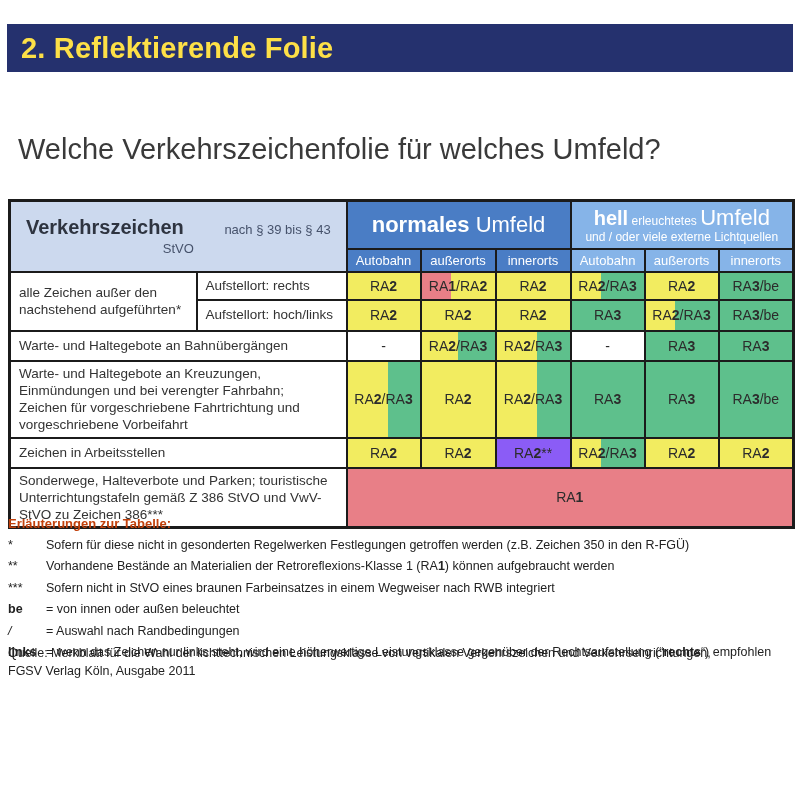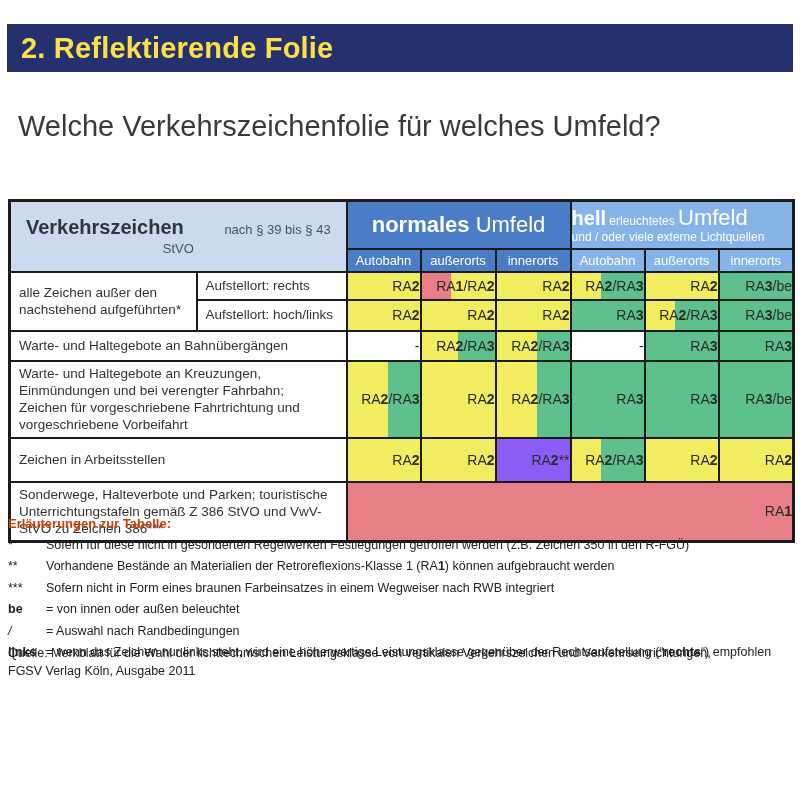--- a/index.html
+++ b/index.html
@@ -6,52 +6,52 @@
   html,body { width:800px; height:800px; background:#ffffff;
               font-family:"Liberation Sans", sans-serif; color:#333; }
   #page { position:relative; width:800px; height:800px; overflow:hidden; background:#fff; }
 
   
   .title-bar { position:absolute; left:7px; top:24px; width:786px; height:48px;
                background:#25316e; display:flex; align-items:center; padding-left:14px; }
   .title-bar h1 { color:#fde047; font-size:29px; font-weight:bold; letter-spacing:.2px; }
 
   
-  .question { position:absolute; left:18px; top:110px; width:760px;
+  .question { position:absolute; left:18px; top:133px; width:760px;
               font-size:29px; color:#3a3a3a; }
 
   
   .tbl-wrap { position:absolute; left:8px; top:199px; width:784px; }
   table { border-collapse:collapse; table-layout:fixed; width:784px;
           border:3px solid #1b1b1b; }
   td { border:2px solid #1b1b1b; vertical-align:middle; overflow:hidden; }
   tr.rh1 { height:48px; } tr.rh2 { height:23px; }
   tr.r1 { height:28px; } tr.r2 { height:31px; } tr.r3 { height:30px; }
-  tr.r4 { height:62px; } tr.r5 { height:44px; } tr.r6 { height:55px; }
+  tr.r4 { height:62px; } tr.r5 { height:30px; } tr.r6 { height:55px; }
 
   td.corner { background:#ccd9ee; text-align:center; color:#2e3440; }
   td.corner .big { font-weight:bold; font-size:20px; }
   td.corner .small { font-size:13px; color:#46526b;margin-left:37px; }
 
   td.grp-normal { background:#4a7dc5; text-align:center; color:#fff; }
   td.grp-normal .b { font-weight:bold; font-size:22px; }
   td.grp-normal .n { font-size:22px; }
-  td.grp-hell { background:#86b4e8; color:#fff; line-height:1.1; }
+  td.grp-hell { background:#86b4e8; text-align:center; color:#fff; line-height:1.1; }
   td.grp-hell .b { font-weight:bold; font-size:20px; }
   td.grp-hell .s { font-size:12px; }
   td.grp-hell .big { font-size:22px; }
   td.grp-hell .l2 { font-size:12px; display:block; margin-top:1px; }
 
   td.colhead { text-align:center; color:#fff; font-size:13px; }
   td.colhead.cn { background:#4a7dc5; }
   td.colhead.ch { background:#86b4e8; }
 
   td.rowlabel { background:#fff; font-size:13.5px; color:#333;
                 padding:3px 12px 3px 8px; line-height:1.28; }
-  td.val { text-align:right; font-size:14px; color:#2c2c2c; }
+  td.val { text-align:center; font-size:14px; color:#2c2c2c; }
   td.val b { font-weight:bold; }
 
   
   .notes { position:absolute; left:8px; top:516px; width:784px; font-size:12.5px; color:#222; }
   .notes h2 { font-size:13px; font-weight:bold; margin-bottom:6px; color:#c2410c; }
   .note-row { display:grid; grid-template-columns:38px 1fr; margin-bottom:4.5px; line-height:1.35; }
   .note-row .marker { font-weight:normal; }
   .note-row .marker.bold { font-weight:bold; }
   .note-row .marker.italic { font-style:italic; }
   .seg-b { font-weight:bold; }
@@ -163,21 +163,21 @@
         <div class="note-row">
           <span class="marker">*</span>
           <span><span>Sofern für diese nicht in gesonderten Regelwerken Festlegungen getroffen werden (z.B. Zeichen 350 in den R-FGÜ)</span></span>
         </div>
         <div class="note-row">
           <span class="marker">**</span>
           <span><span>Vorhandene Bestände an Materialien der Retroreflexions-Klasse 1 (RA</span><span class="seg-b">1</span><span>) können aufgebraucht werden</span></span>
         </div>
         <div class="note-row">
           <span class="marker">***</span>
-          <span><span>Sofern nicht in Form eines braunen Farbeinsatzes in einem Wegweiser nach RWB integriert</span></span>
+          <span><span>Sofern nicht in StVO eines braunen Farbeinsatzes in einem Wegweiser nach RWB integriert</span></span>
         </div>
         <div class="note-row">
           <span class="marker bold">be</span>
           <span><span>= von innen oder außen beleuchtet</span></span>
         </div>
         <div class="note-row">
           <span class="marker italic">/</span>
           <span><span>= Auswahl nach Randbedingungen</span></span>
         </div>
         <div class="note-row">

